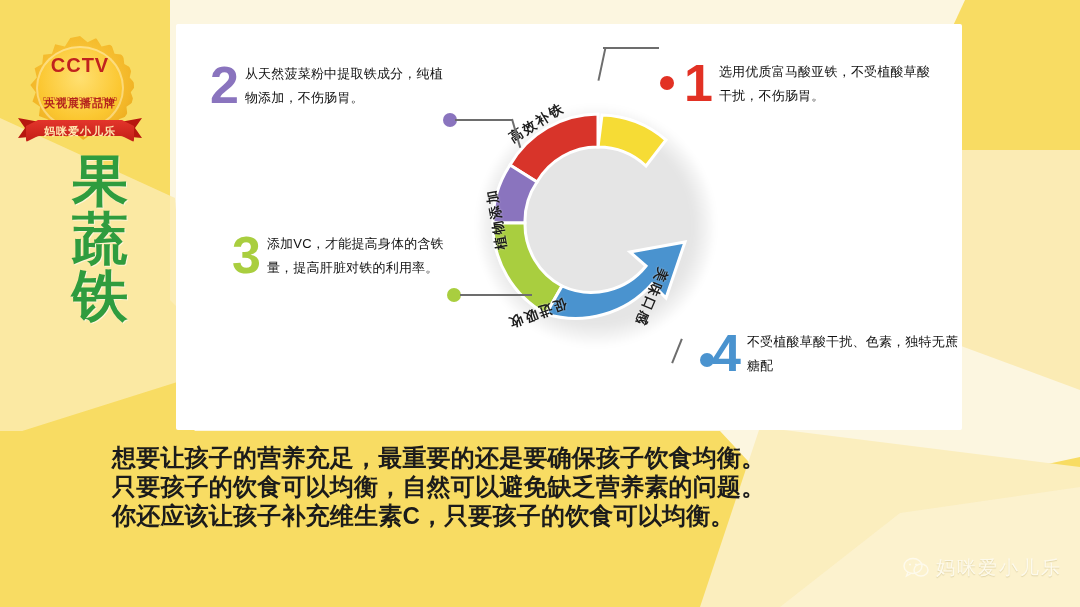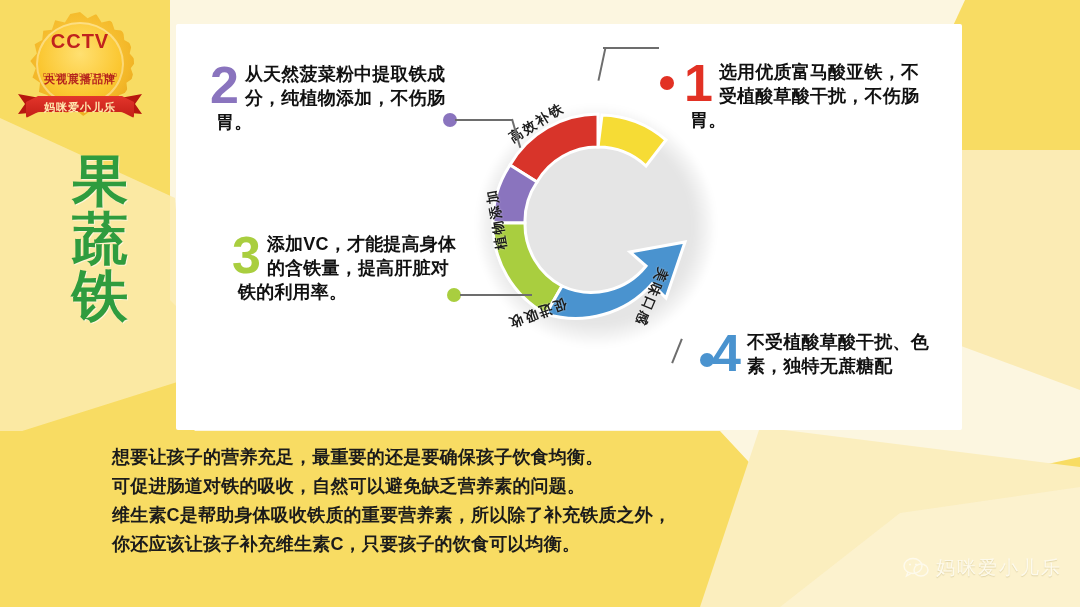--- a/index.html
+++ b/index.html
@@ -54,21 +54,21 @@
   }
 
   
   .card{
     position:absolute;left:176px;top:24px;width:786px;height:406px;
     background:#FFFFFF;
     border-radius:2px;
   }
 
   
-  .badge{position:absolute;left:16px;top:8px;width:128px;height:122px;}
+  .badge{position:absolute;left:16px;top:32px;width:128px;height:122px;}
   .badge-star{
     position:absolute;left:10px;top:4px;width:108px;height:104px;
     background:radial-gradient(circle at 50% 42%, #FFD54A 0%, #F3B728 62%, #E09A17 100%);
     border-radius:50%;
     clip-path:polygon(50% 0%,57% 6%,65% 2%,70% 10%,79% 8%,82% 17%,90% 18%,91% 27%,98% 31%,96% 40%,102% 47%,97% 54%,100% 63%,93% 68%,94% 77%,86% 80%,84% 89%,75% 89%,70% 97%,61% 94%,53% 100%,46% 94%,37% 97%,31% 89%,23% 89%,20% 80%,12% 77%,13% 68%,6% 63%,9% 54%,4% 47%,10% 40%,8% 31%,15% 27%,16% 18%,24% 17%,27% 8%,36% 10%,41% 2%);
   }
   .badge-inner{
     position:absolute;left:20px;top:14px;width:88px;height:84px;
     border-radius:50%;
     background:radial-gradient(circle at 50% 38%, #FFE071 0%, #FBC731 60%, #EFAE20 100%);
@@ -119,21 +119,21 @@
   }
   .vtitle span{display:block;}
 
   
   .callout{position:absolute;}
   .num{
     float:left;font-size:50px;line-height:42px;font-weight:bold;
     margin-right:6px;margin-top:2px;
   }
   .ctext{
-    font-size:18px;line-height:24px;color:#111;font-weight:bold;
+    font-size:13px;line-height:24px;color:#111;font-weight:normal;
     letter-spacing:.2px;
     margin-left:6px;
   }
   .c1{left:684px;top:60px;width:250px;}
   .c1 .num{color:#E23124;font-size:52px;}
   .c2{left:210px;top:62px;width:245px;text-align:left;}
   .c2 .num{color:#8A74BE;font-size:52px;}
   .c3{left:232px;top:232px;width:230px;}
   .c3 .num{color:#A9CE3F;font-size:52px;}
   .c4{left:712px;top:330px;width:250px;}
@@ -163,21 +163,21 @@
     text-shadow:0 0 2px rgba(255,255,255,.6);
   }
   .lab-red{left:36px;top:22px;transform:rotate(-32deg);}
   .lab-purple{left:-4px;top:118px;transform:rotate(-100deg);}
   .lab-green{left:36px;top:212px;transform:rotate(-200deg);}
   .lab-blue{left:150px;top:196px;transform:rotate(-247deg);}
 
   
   .para{
     position:absolute;left:112px;top:443px;width:860px;
-    font-size:18px;line-height:29px;color:#1b1b1b;font-weight:bold;
+    font-size:24px;line-height:29px;color:#1b1b1b;font-weight:bold;
     letter-spacing:.2px;
   }
   .para p{margin:0;}
 
   
   .wm{position:absolute;right:18px;bottom:26px;display:flex;align-items:center;gap:7px;opacity:.62;}
   .wm-icon{width:26px;height:22px;position:relative;}
   .wm-txt{font-size:19px;color:#ffffff;letter-spacing:2px;
     text-shadow:0 1px 1px rgba(120,100,20,.35);font-weight:normal;}
 </style>
@@ -272,22 +272,21 @@
     <div class="ctext">添加VC，才能提高身体的含铁量，提高肝脏对铁的利用率。</div>
   </div>
 
   <div class="callout c4">
     <div class="num">4</div>
     <div class="ctext">不受植酸草酸干扰、色素，独特无蔗糖配</div>
   </div>
 
   <div class="para">
     <p>想要让孩子的营养充足，最重要的还是要确保孩子饮食均衡。</p>
-    <p>可促进肠道对铁的吸收，自然可以避免缺乏营养素的问题。</p>
-    <p>维生素C是帮助身体吸收铁质的重要营养素，所以除了补充铁质之外，</p>
+    <p>只要孩子的饮食可以均衡，自然可以避免缺乏营养素的问题。</p>
     <p>你还应该让孩子补充维生素C，只要孩子的饮食可以均衡。</p>
   </div>
 
   <div class="wm">
     <span class="wm-icon">
       <svg width="26" height="22" viewBox="0 0 26 22">
         <ellipse cx="10" cy="9" rx="9" ry="7.5" fill="none" stroke="#ffffff" stroke-width="1.4"></ellipse>
         <path d="M 5 15 L 3.5 19 L 8 16.5" fill="none" stroke="#ffffff" stroke-width="1.4"></path>
         <circle cx="7" cy="7.5" r="1.1" fill="#ffffff"></circle>
         <circle cx="13" cy="7.5" r="1.1" fill="#ffffff"></circle>

